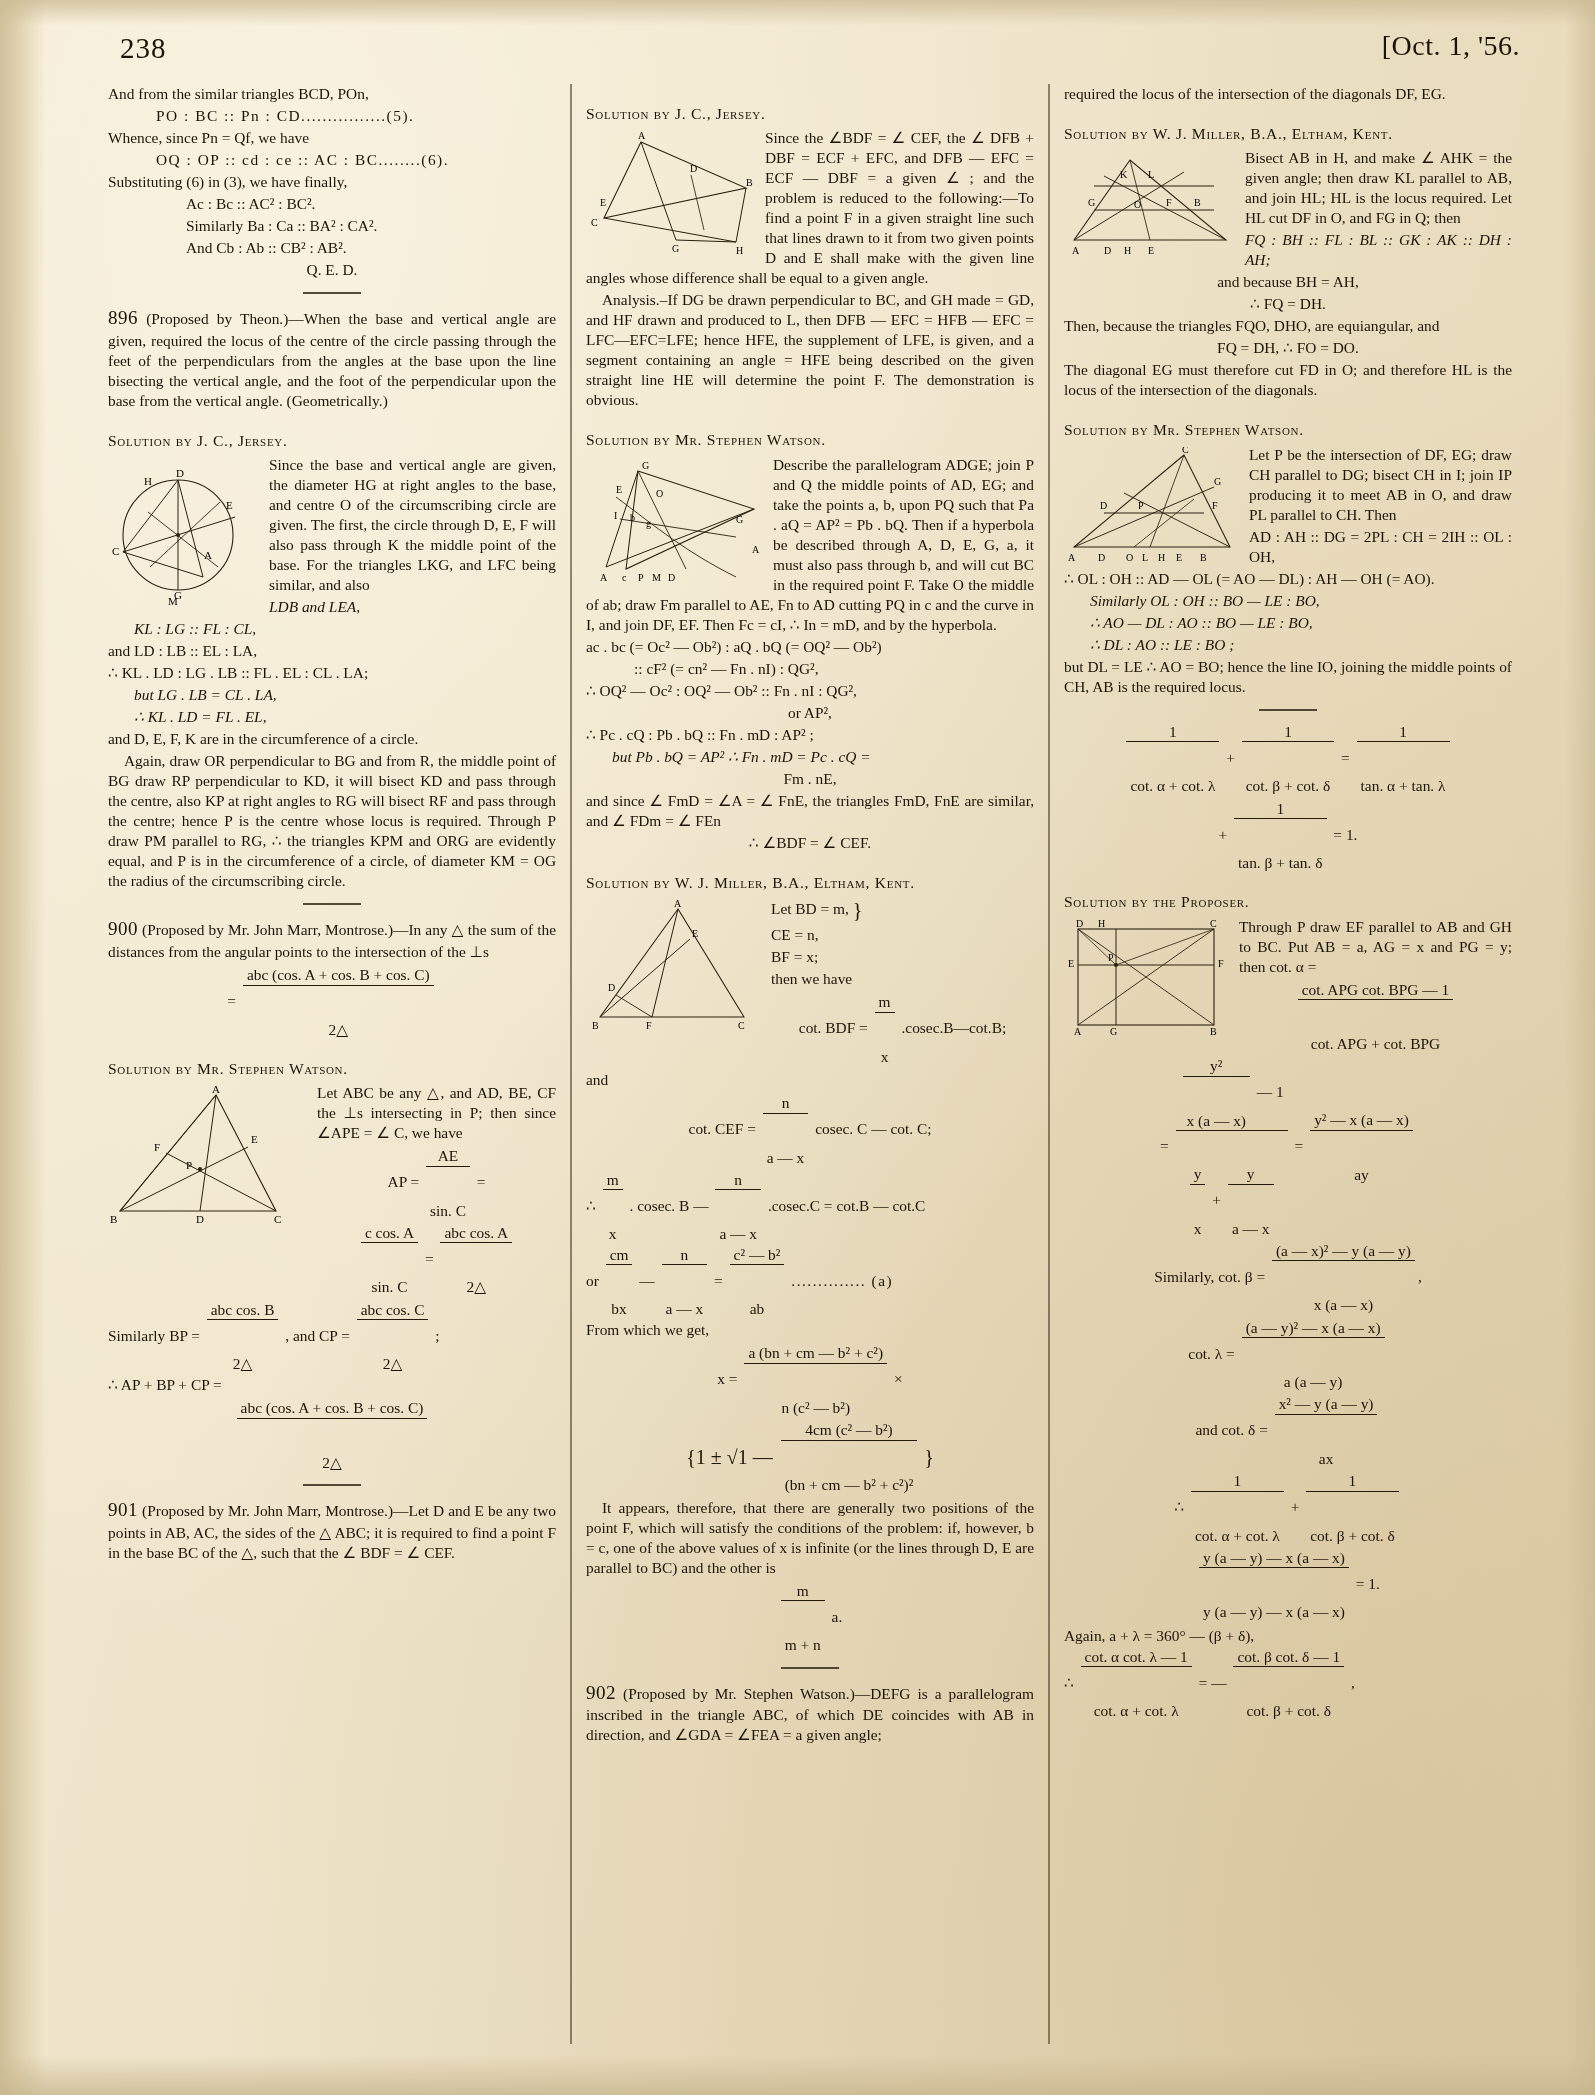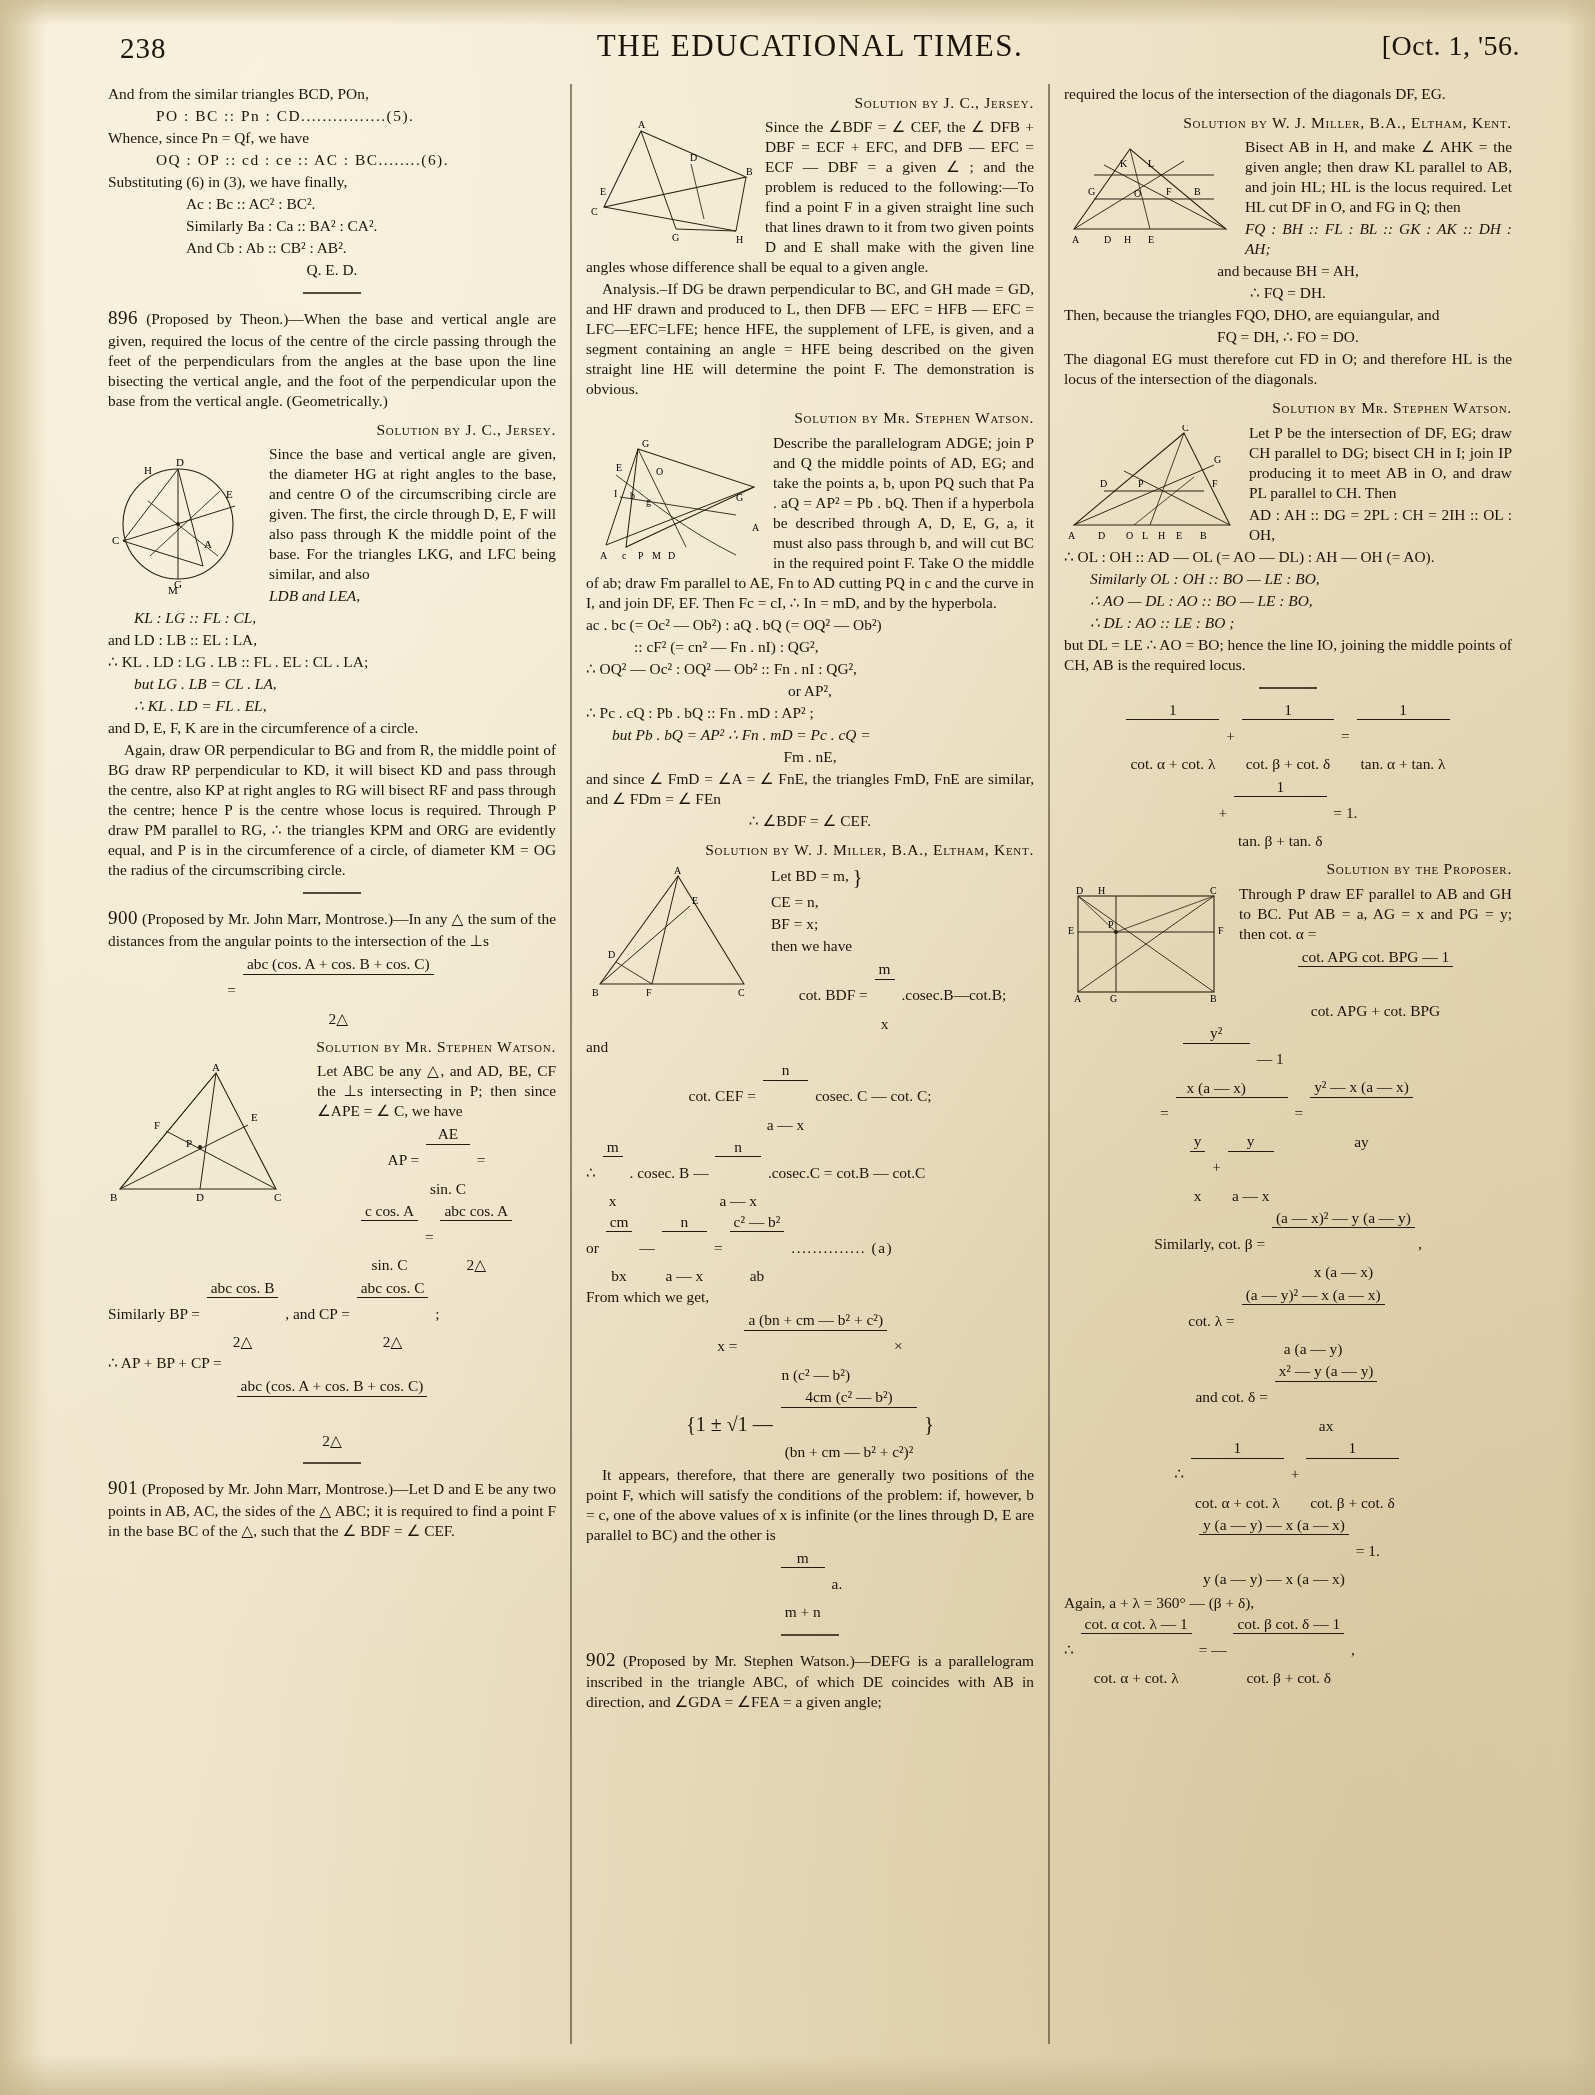--- a/index.html
+++ b/index.html
@@ -73,21 +73,21 @@
     position:relative;
   }
   .coldiv{
     width:2px;background:#3b2f18;opacity:.55;margin:0 6px;
     height:1960px;
   }
   p{margin:0 0 2px 0;text-indent:16px;}
   p.noind{text-indent:0;}
   .ctr{text-align:center;text-indent:0;}
   .sc{font-variant:small-caps;letter-spacing:.6px;}
-  .hd{font-variant:small-caps;letter-spacing:.7px;text-align:right;text-indent:0;margin:9px 0 4px 0;font-size:15.6px;}
+  .hd{font-variant:small-caps;letter-spacing:.7px;text-align:left;text-indent:0;margin:20px 0 4px 0;font-size:15.6px;}
   .prob{}
   .pnum{font-size:19px;font-weight:normal;letter-spacing:.5px;}
   .qed{text-align:center;text-indent:0;margin-top:1px;}
   .sep{
     width:58px;height:2px;background:#2d2212;opacity:.8;
     margin:12px auto 12px auto;
   }
   .indent1{text-indent:0;padding-left:48px;}
   .indent2{text-indent:0;padding-left:78px;font-family:Liberation Serif, serif;}
   .indent3{text-indent:0;padding-left:26px;font-style:italic;}
@@ -106,21 +106,20 @@
 <div class="page">
   <div class="edge-left"></div>
   <div class="edge-top"></div>
   <div class="edge-right"></div>
   <div class="edge-bottom"></div>
 
   <div class="content">
 
     <div class="header">
       <div class="pagenum">238</div>
-      <div class="runtitle">THE EDUCATIONAL TIMES.</div>
       <div class="dateline">[Oct. 1, '56.</div>
     </div>
 
     <div class="cols">
 
       <div class="col">
         <p class="noind">And from the similar triangles BCD, POn,</p>
         <p class="indent1 dots">PO : BC :: Pn : CD................(5).</p>
         <p class="noind">Whence, since Pn = Qf, we have</p>
         <p class="indent1 dots">OQ : OP :: cd : ce :: AC : BC........(6).</p>

